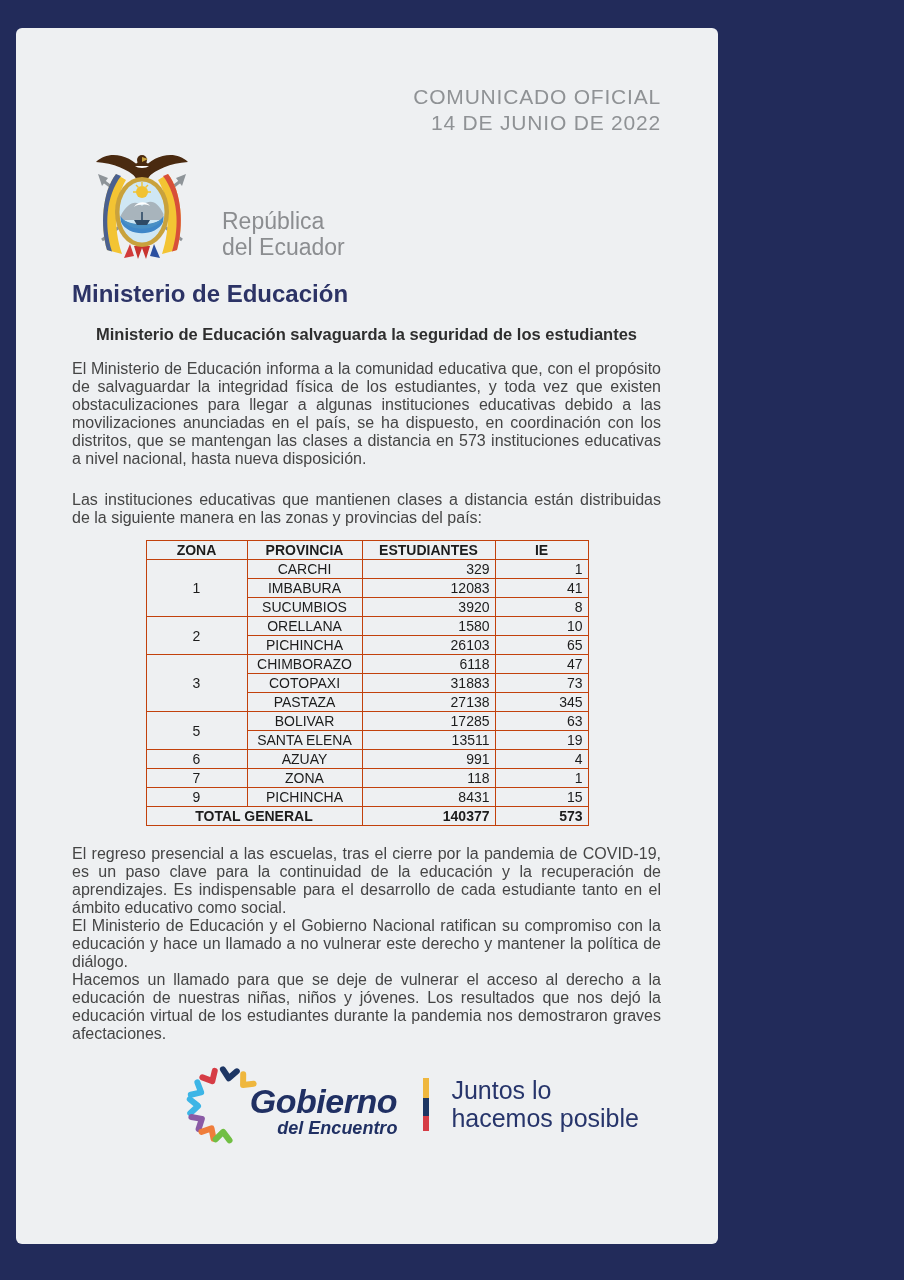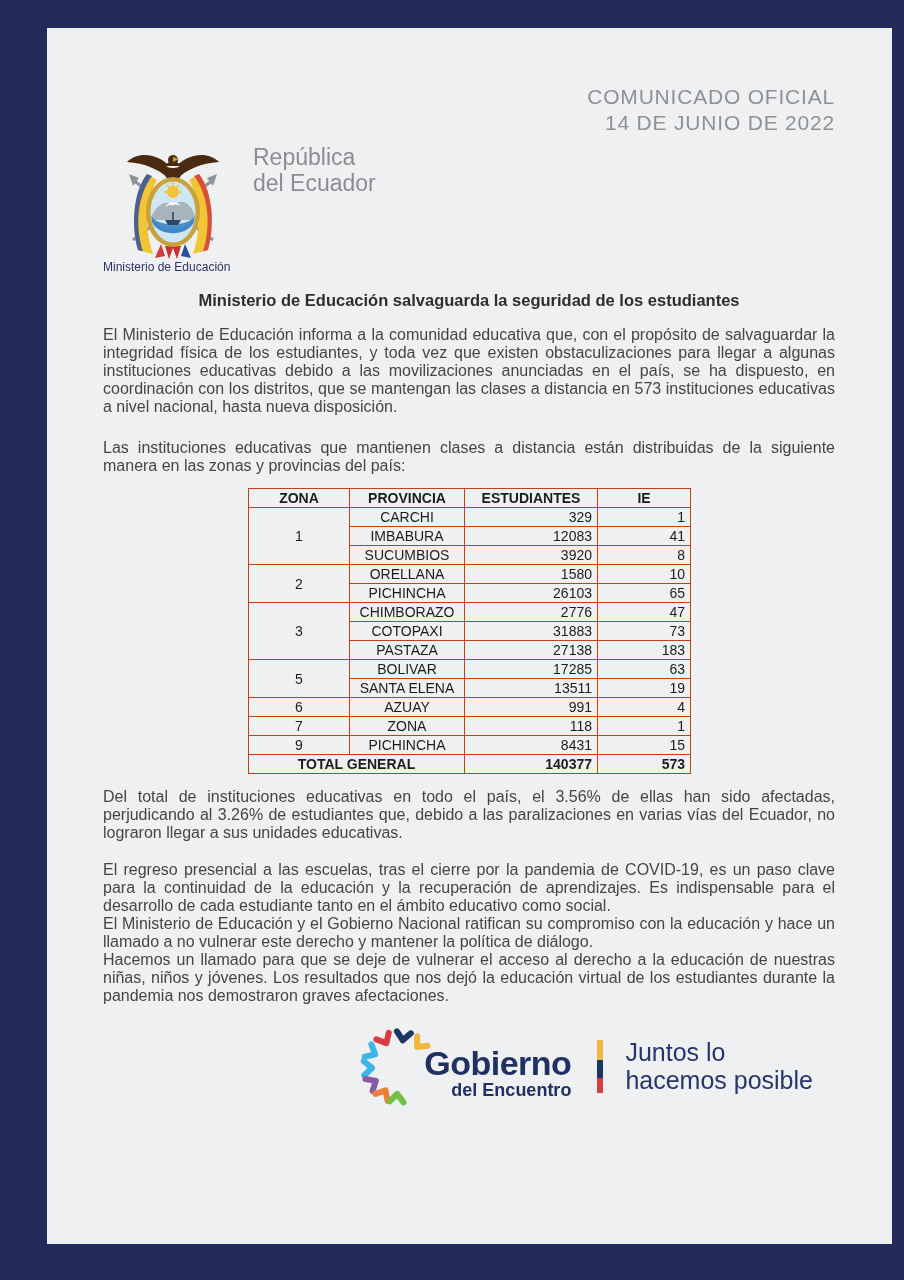--- a/index.html
+++ b/index.html
@@ -4,58 +4,59 @@
 <style>
   * { margin: 0; padding: 0; box-sizing: border-box; }
   html, body { width: 904px; height: 1280px; }
   body {
     background: #222b5a;
     font-family: "Liberation Sans", sans-serif;
     position: relative;
   }
   .page {
     position: absolute;
-    left: 47px; top: 28px;
-    width: 845px; height: 1216px;
+    left: 16px; top: 28px;
+    width: 702px; height: 1216px;
     background: #eef0f2;
     overflow: hidden;
+    border-radius: 6px;
   }
   .content { padding: 0 57px 0 56px; }
 
   
   .comunicado {
     margin-top: 56px;
     text-align: right;
     color: #8f9295;
     font-size: 21px;
     line-height: 26px;
     letter-spacing: 0.8px;
     font-weight: 400;
   }
 
   
   .brand-row {
     margin-top: 8px;
     display: flex;
-    align-items: flex-start;
+    align-items: flex-end;
     height: 116px;
   }
   .coat { width: 140px; height: 116px; flex: 0 0 auto; }
   .republica {
     margin-left: 10px;
     color: #8b8d90;
     font-size: 23px;
     line-height: 26px;
     font-weight: 400;
   }
   .ministry {
-    margin-top: 0;
+    margin-top: 20px;
     color: #2c3366;
-    font-size: 12px;
-    font-weight: 400;
+    font-size: 24px;
+    font-weight: 700;
   }
 
   
   .doc-title {
     margin-top: 17px;
     text-align: center;
     color: #2e2e2e;
     font-size: 16.5px;
     font-weight: 700;
   }
@@ -103,21 +104,21 @@
   td.total-label { text-align: center; font-weight: 700; }
 
   
   .footer {
     margin: 18px 22px 0 0;
     display: flex;
     justify-content: flex-end;
     align-items: center;
   }
   .burst { width: 100px; height: 86px; flex: 0 0 auto; margin-right: -16px; }
-  .gob-text { text-align: right; margin-top: 14px; }
+  .gob-text { text-align: center; margin-top: 14px; font-style: italic; }
   .gob-line1 {
     color: #203063;
     font-size: 34px;
     font-weight: 700;
     letter-spacing: -0.5px;
     line-height: 34px;
   }
   .gob-line2 {
     color: #203063;
     font-size: 18px;
@@ -241,32 +242,32 @@
               <td class="num">10</td>
             </tr>
             <tr>
               <td class="prov">PICHINCHA</td>
               <td class="num">26103</td>
               <td class="num">65</td>
             </tr>
             <tr>
               <td class="zona" rowspan="3">3</td>
               <td class="prov">CHIMBORAZO</td>
-              <td class="num">2776</td>
+              <td class="num">6118</td>
               <td class="num">47</td>
             </tr>
             <tr>
               <td class="prov">COTOPAXI</td>
               <td class="num">31883</td>
               <td class="num">73</td>
             </tr>
             <tr>
               <td class="prov">PASTAZA</td>
               <td class="num">27138</td>
-              <td class="num">183</td>
+              <td class="num">345</td>
             </tr>
             <tr>
               <td class="zona" rowspan="2">5</td>
               <td class="prov">BOLIVAR</td>
               <td class="num">17285</td>
               <td class="num">63</td>
             </tr>
             <tr>
               <td class="prov">SANTA ELENA</td>
               <td class="num">13511</td>
@@ -292,21 +293,20 @@
             </tr>
             <tr class="total">
               <td class="total-label" colspan="2">TOTAL GENERAL</td>
               <td class="num">140377</td>
               <td class="num">573</td>
             </tr>
           </tbody>
       </table>
     </div>
 
-    <p class="para p3">Del total de instituciones educativas en todo el país, el 3.56% de ellas han sido afectadas, perjudicando al 3.26% de estudiantes que, debido a las paralizaciones en varias vías del Ecuador, no lograron llegar a sus unidades educativas.</p>
     <p class="para p4">El regreso presencial a las escuelas, tras el cierre por la pandemia de COVID-19, es un paso clave para la continuidad de la educación y la recuperación de aprendizajes. Es indispensable para el desarrollo de cada estudiante tanto en el ámbito educativo como social.</p>
     <p class="para p5">El Ministerio de Educación y el Gobierno Nacional ratifican su compromiso con la educación y hace un llamado a no vulnerar este derecho y mantener la política de diálogo.</p>
     <p class="para p6">Hacemos un llamado para que se deje de vulnerar el acceso al derecho a la educación de nuestras niñas, niños y jóvenes. Los resultados que nos dejó la educación virtual de los estudiantes durante la pandemia nos demostraron graves afectaciones.</p>
 
     <div class="footer">
       <svg class="burst" viewBox="0 0 100 86">
         <g fill="none" stroke-width="6" stroke-linejoin="round" stroke-linecap="round">
           <g transform="rotate(42,60,44)">
               <path d="M53,9 l7,8 l7,-8" stroke="#efb73e"></path>
             </g>

